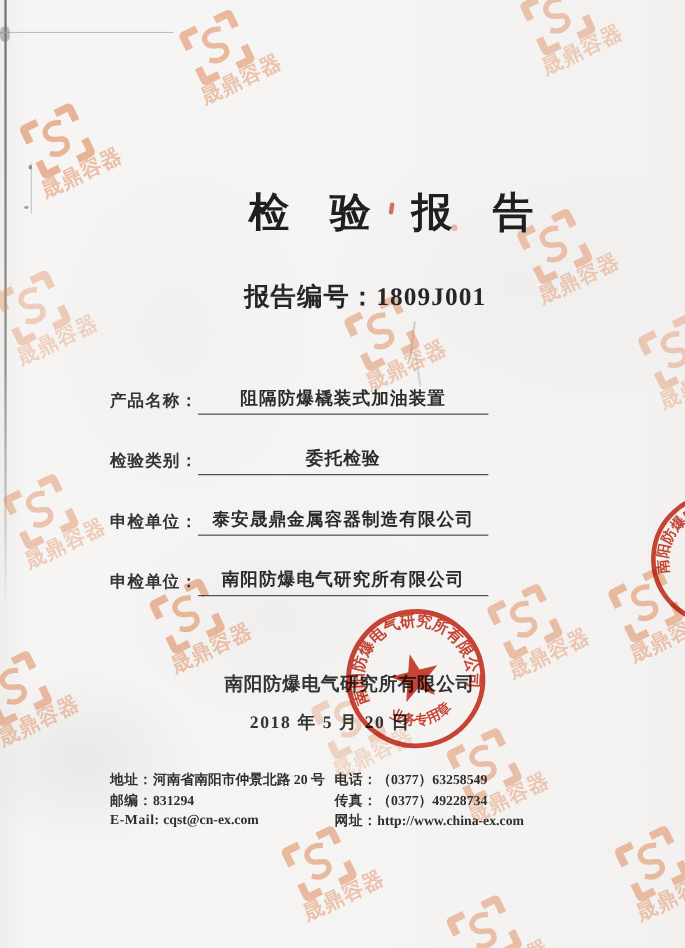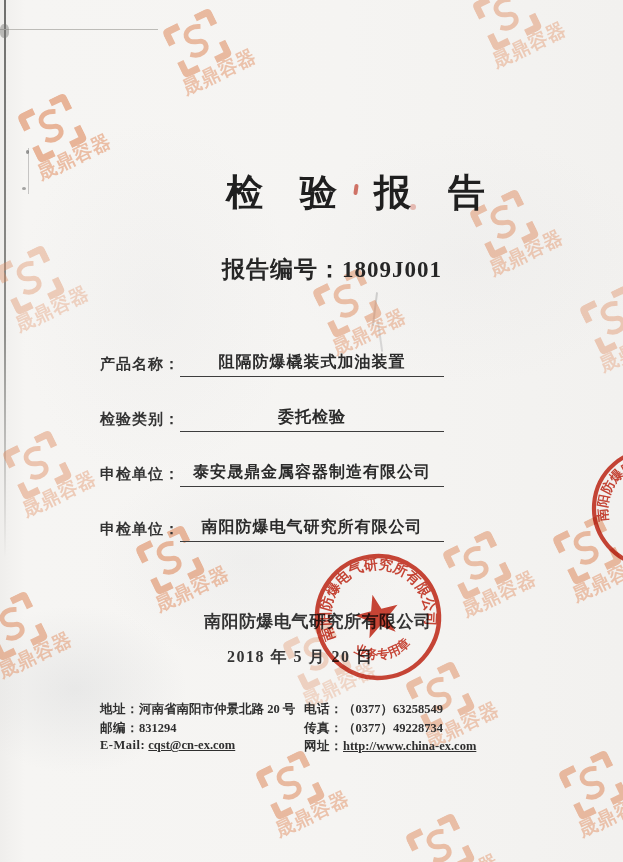--- a/index.html
+++ b/index.html
@@ -45,21 +45,21 @@
     border-bottom:1.6px solid #3d3d3d;padding-bottom:3px;letter-spacing:1px;white-space:nowrap;}
   .issuer-line{position:absolute;left:204px;top:610px;font-size:17px;font-weight:700;color:#343434;letter-spacing:.5px;}
   .date-line{position:absolute;left:227px;top:647px;font-size:16px;font-weight:700;color:#343434;letter-spacing:1.5px;}
   .footer{position:absolute;left:100px;top:701px;width:430px;font-size:12.5px;color:#2f2f2f;
     display:flex;font-weight:600;}
   .fcol{display:flex;flex-direction:column;}
   .fcol.left{width:204px;}
   .fcol.right{flex:1;justify-content:center;}
   .fline{height:18.5px;white-space:nowrap;}
   .flab{letter-spacing:.5px;}
-  .link{text-decoration:underline;}
+  .link{}
   
   .seal{position:absolute;mix-blend-mode:multiply;opacity:.9;}
   .seal-main{left:312px;top:551px;width:132px;height:132px;transform:rotate(-8deg);}
   .seal-edge{left:590px;top:446px;width:124px;height:124px;transform:rotate(4deg);}
 </style>
 </head>
 <body>
 
 <div class="page">
 

